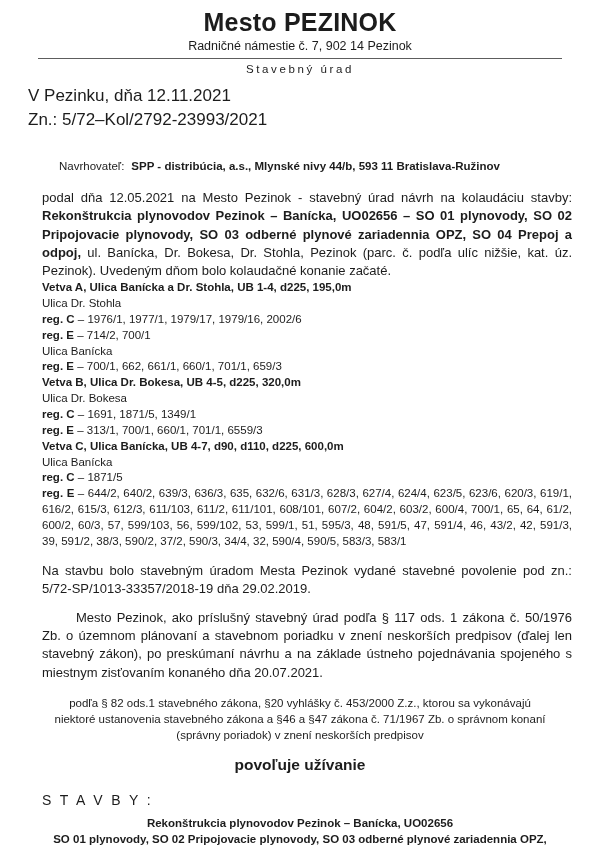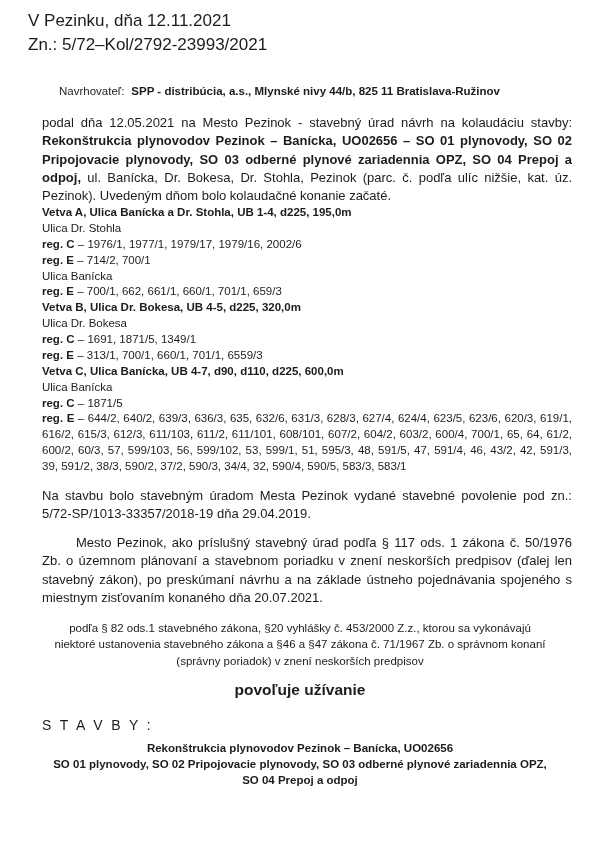--- a/index.html
+++ b/index.html
@@ -128,29 +128,35 @@
     font-weight: bold;
     line-height: 1.4;
     margin-top: 7px;
   }
 </style>
 </head>
 <body>
 
 <div class="page">
 
+  <div class="letterhead">
+    <div class="org-name">Mesto PEZINOK</div>
+    <div class="org-address">Radničné námestie č. 7, 902 14 Pezinok</div>
+    <hr class="rule">
+    <div class="dept">Stavebný úrad</div>
+  </div>
 
   <div class="refblock">
     <div>V Pezinku, dňa 12.11.2021</div>
     <div>Zn.: 5/72–Kol/2792-23993/2021</div>
   </div>
 
 
   <div class="applicant">
-    <span class="lbl">Navrhovateľ:</span><span class="val">SPP - distribúcia, a.s., Mlynské nivy 44/b, 825 11  Bratislava-Ružinov</span>
+    <span class="lbl">Navrhovateľ:</span><span class="val">SPP - distribúcia, a.s., Mlynské nivy 44/b, 593 11  Bratislava-Ružinov</span>
   </div>
 
   <div class="body-text para-submit">
     <span>podal dňa 12.05.2021 na Mesto Pezinok - stavebný úrad návrh na kolaudáciu  stavby: </span><span class="b">Rekonštrukcia plynovodov Pezinok – Banícka, UO02656 – SO 01 plynovody, SO 02 Pripojovacie plynovody, SO 03 odberné plynové zariadennia OPZ, SO 04 Prepoj a odpoj,</span><span> ul. Banícka, Dr. Bokesa, Dr. Stohla, Pezinok (parc. č. podľa ulíc nižšie, kat. úz. Pezinok). Uvedeným dňom bolo kolaudačné konanie začaté.</span>
   </div>
 
   <div class="branch-list">
 
     <div class="branch-head">Vetva A, Ulica Banícka a Dr. Stohla, UB 1-4, d225, 195,0m</div>
     <div class="street">Ulica Dr. Stohla</div>
@@ -177,21 +183,21 @@
     <div class="branch-head">Vetva C, Ulica Banícka, UB 4-7, d90, d110, d225, 600,0m</div>
     <div class="street">Ulica Banícka</div>
     <div class="reg-line">
       <span class="reg-label">reg. C</span><span> – </span><span class="reg-vals">1871/5</span>
     </div>
     <div class="reg-line reg-vals">
       <span class="reg-label">reg. E</span><span> – </span><span>644/2, 640/2, 639/3, 636/3, 635, 632/6, 631/3, 628/3, 627/4, 624/4, 623/5, 623/6, 620/3, 619/1, 616/2, 615/3, 612/3, 611/103, 611/2, 611/101, 608/101, 607/2, 604/2, 603/2, 600/4, 700/1, 65, 64, 61/2, 600/2, 60/3, 57, 599/103, 56, 599/102, 53, 599/1, 51, 595/3, 48, 591/5, 47, 591/4, 46, 43/2, 42, 591/3, 39, 591/2, 38/3, 590/2, 37/2, 590/3, 34/4, 32, 590/4, 590/5, 583/3, 583/1</span>
     </div>
   </div>
 
-  <div class="body-text para-permit">Na stavbu bolo stavebným úradom Mesta Pezinok vydané stavebné povolenie pod zn.: 5/72-SP/1013-33357/2018-19 dňa 29.04.2019.</div>
+  <div class="body-text para-permit">Na stavbu bolo stavebným úradom Mesta Pezinok vydané stavebné povolenie pod zn.: 5/72-SP/1013-33357/2018-19 dňa 29.02.2019.</div>
 
   <div class="body-text para-authority">Mesto Pezinok, ako príslušný stavebný úrad podľa § 117 ods. 1 zákona č. 50/1976 Zb. o územnom plánovaní a stavebnom poriadku v znení neskorších predpisov (ďalej len stavebný zákon), po preskúmaní návrhu a na základe ústneho pojednávania spojeného s miestnym zisťovaním konaného dňa 20.07.2021.</div>
 
   <div class="legal-basis">podľa § 82 ods.1 stavebného zákona, §20 vyhlášky č. 453/2000 Z.z., ktorou sa vykonávajú niektoré ustanovenia stavebného zákona a §46 a §47 zákona č. 71/1967 Zb. o správnom konaní  (správny poriadok) v znení neskorších predpisov</div>
 
   <div class="verdict">povoľuje užívanie</div>
 
   <div class="stavby-label">S T A V B Y :</div>
 
   <div class="build-block">

